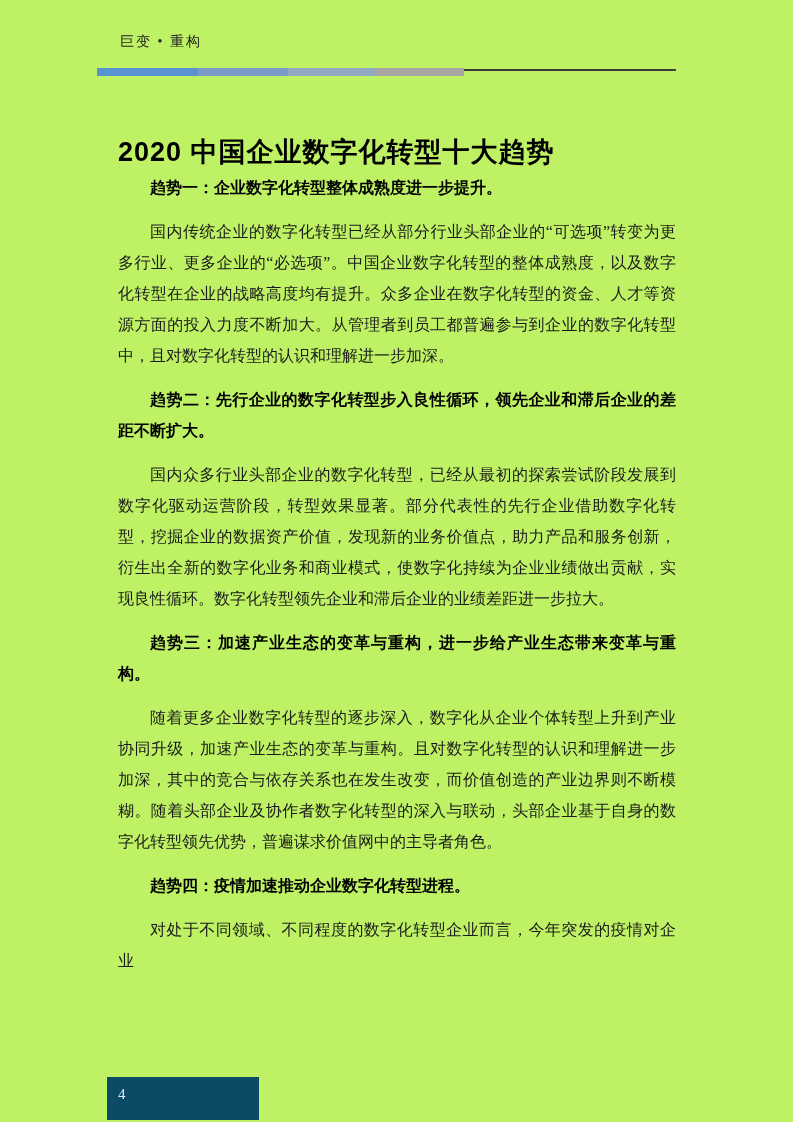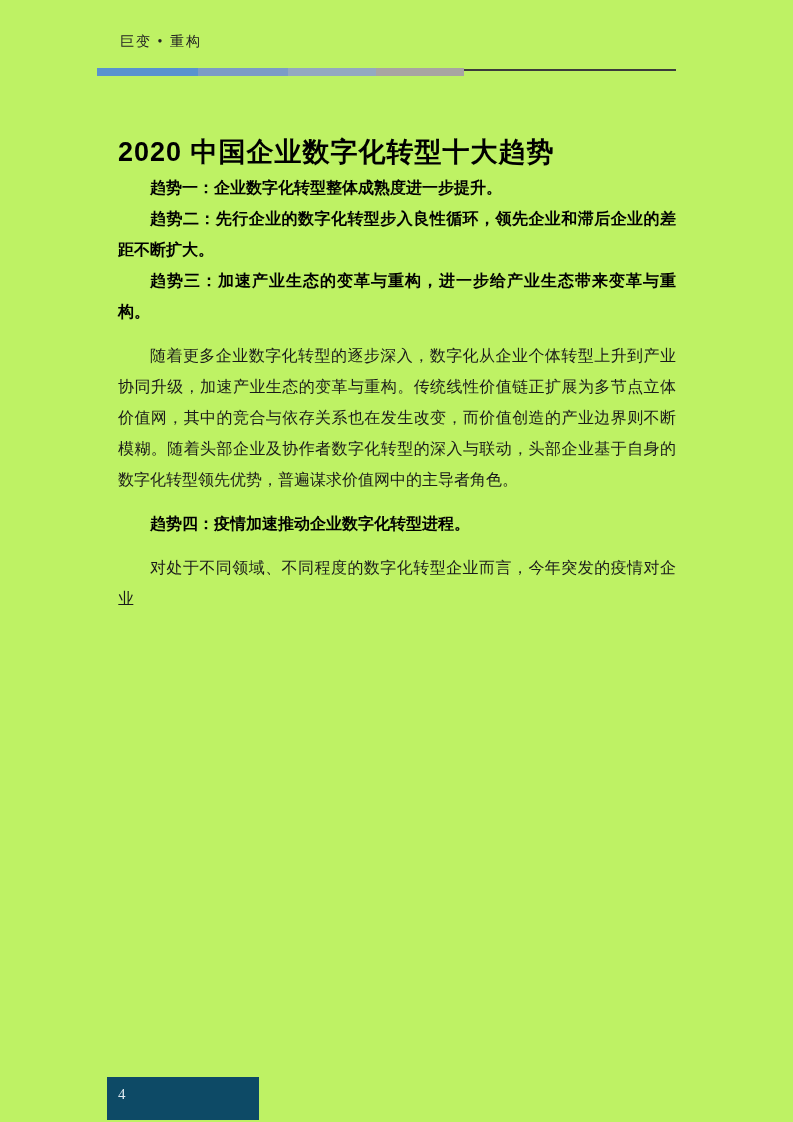--- a/index.html
+++ b/index.html
@@ -121,25 +121,27 @@
     <span class="seg seg3" style="background: rgb(147, 169, 192);"></span>
     <span class="seg seg4" style="background: rgb(168, 165, 162);"></span>
     <span class="rule-line" style="background: rgb(60, 60, 60);"></span>
   </div>
 
   <h1 class="page-title">2020 中国企业数字化转型十大趋势</h1>
 
   <div class="content">
 
     <h2>趋势一：企业数字化转型整体成熟度进一步提升。</h2>
+    <p>国内传统企业的数字化转型已经从部分行业头部企业的“可选项”转变为更多行业、更多企业的“必选项”。中国企业数字化转型的整体成熟度，以及数字化转型在企业的战略高度均有提升。众多企业在数字化转型的资金、人才等资源方面的投入力度不断加大。从管理者到员工都普遍参与到企业的数字化转型中，且对数字化转型的认识和理解进一步加深。</p>
 
     <h2>趋势二：先行企业的数字化转型步入良性循环，领先企业和滞后企业的差距不断扩大。</h2>
+    <p>国内众多行业头部企业的数字化转型，已经从最初的探索尝试阶段发展到数字化驱动运营阶段，转型效果显著。部分代表性的先行企业借助数字化转型，挖掘企业的数据资产价值，发现新的业务价值点，助力产品和服务创新，衍生出全新的数字化业务和商业模式，使数字化持续为企业业绩做出贡献，实现良性循环。数字化转型领先企业和滞后企业的业绩差距进一步拉大。</p>
 
     <h2>趋势三：加速产业生态的变革与重构，进一步给产业生态带来变革与重构。</h2>
-    <p>随着更多企业数字化转型的逐步深入，数字化从企业个体转型上升到产业协同升级，加速产业生态的变革与重构。传统线性价值链正扩展为多节点立体价值网，其中的竞合与依存关系也在发生改变，而价值创造的产业边界则不断模糊。随着头部企业及协作者数字化转型的深入与联动，头部企业基于自身的数字化转型领先优势，普遍谋求价值网中的主导者角色。</p>
+    <p>随着更多企业数字化转型的逐步深入，数字化从企业个体转型上升到产业协同升级，加速产业生态的变革与重构。且对数字化转型的认识和理解进一步加深，其中的竞合与依存关系也在发生改变，而价值创造的产业边界则不断模糊。随着头部企业及协作者数字化转型的深入与联动，头部企业基于自身的数字化转型领先优势，普遍谋求价值网中的主导者角色。</p>
 
     <h2>趋势四：疫情加速推动企业数字化转型进程。</h2>
     <p>对处于不同领域、不同程度的数字化转型企业而言，今年突发的疫情对企业</p>
   </div>
 
   <div class="footer-box" style="background: rgb(13, 74, 102);">
     <span class="page-num">4</span>
   </div>
 
 </div>

